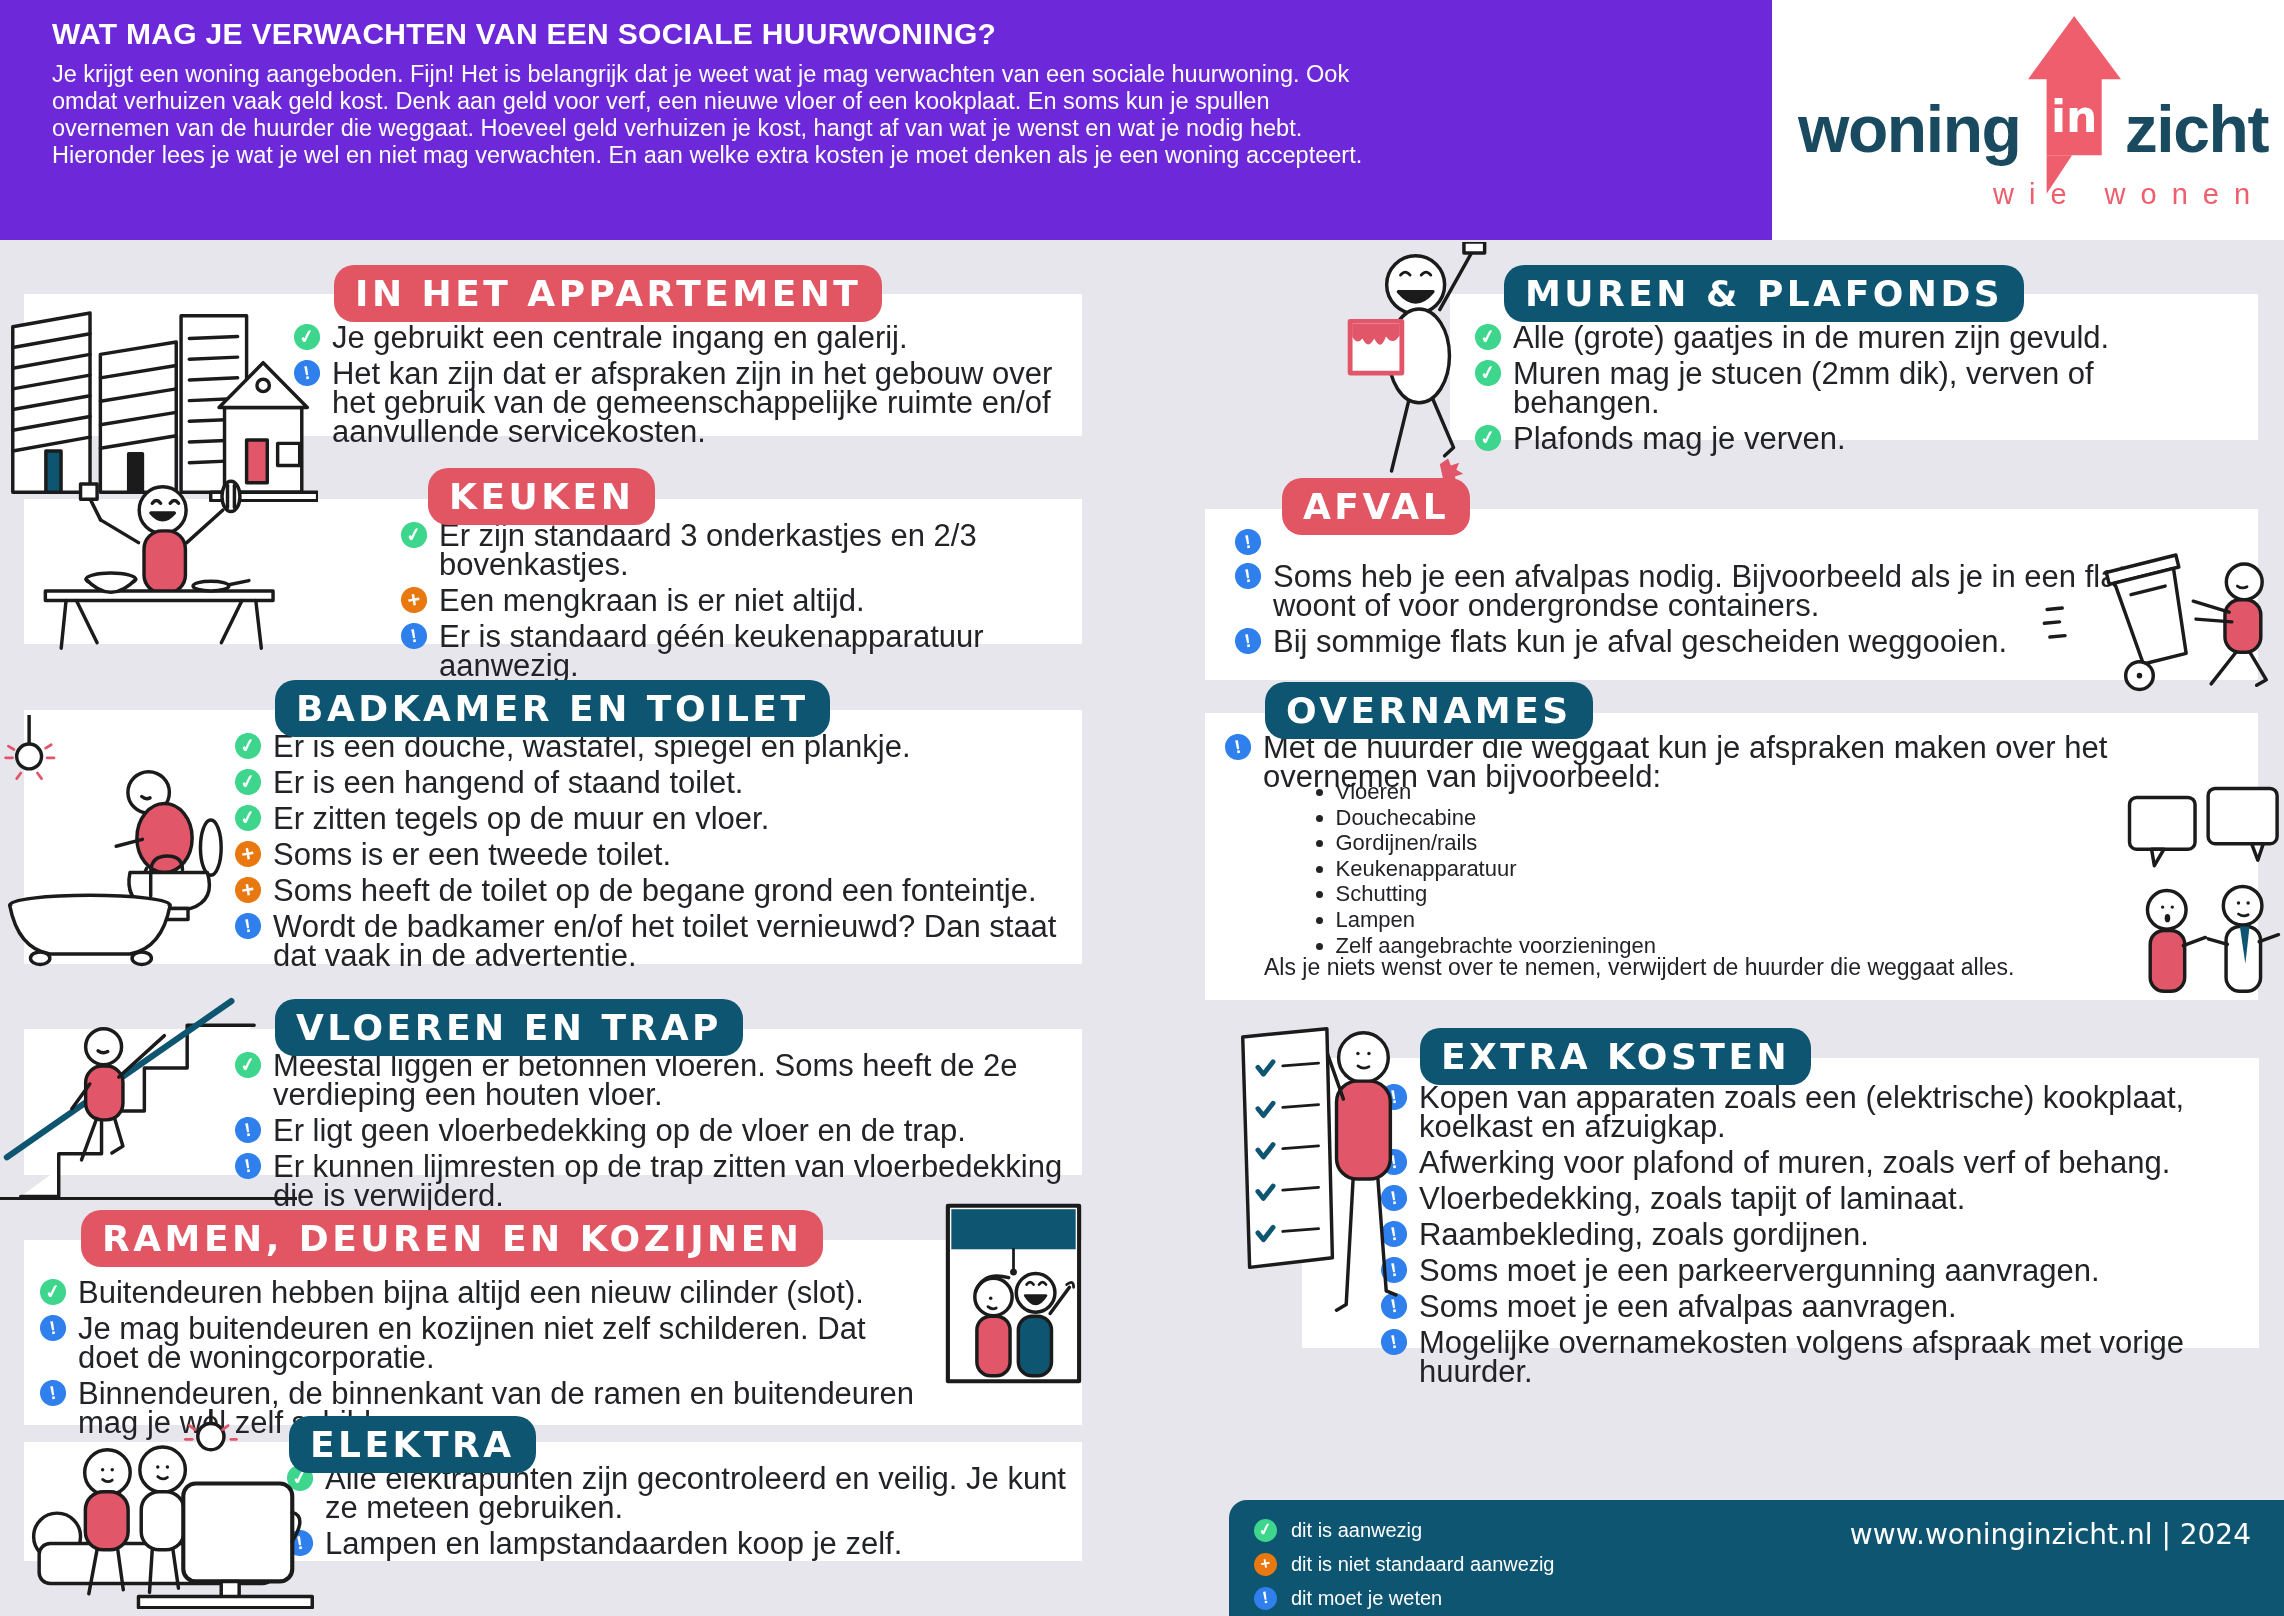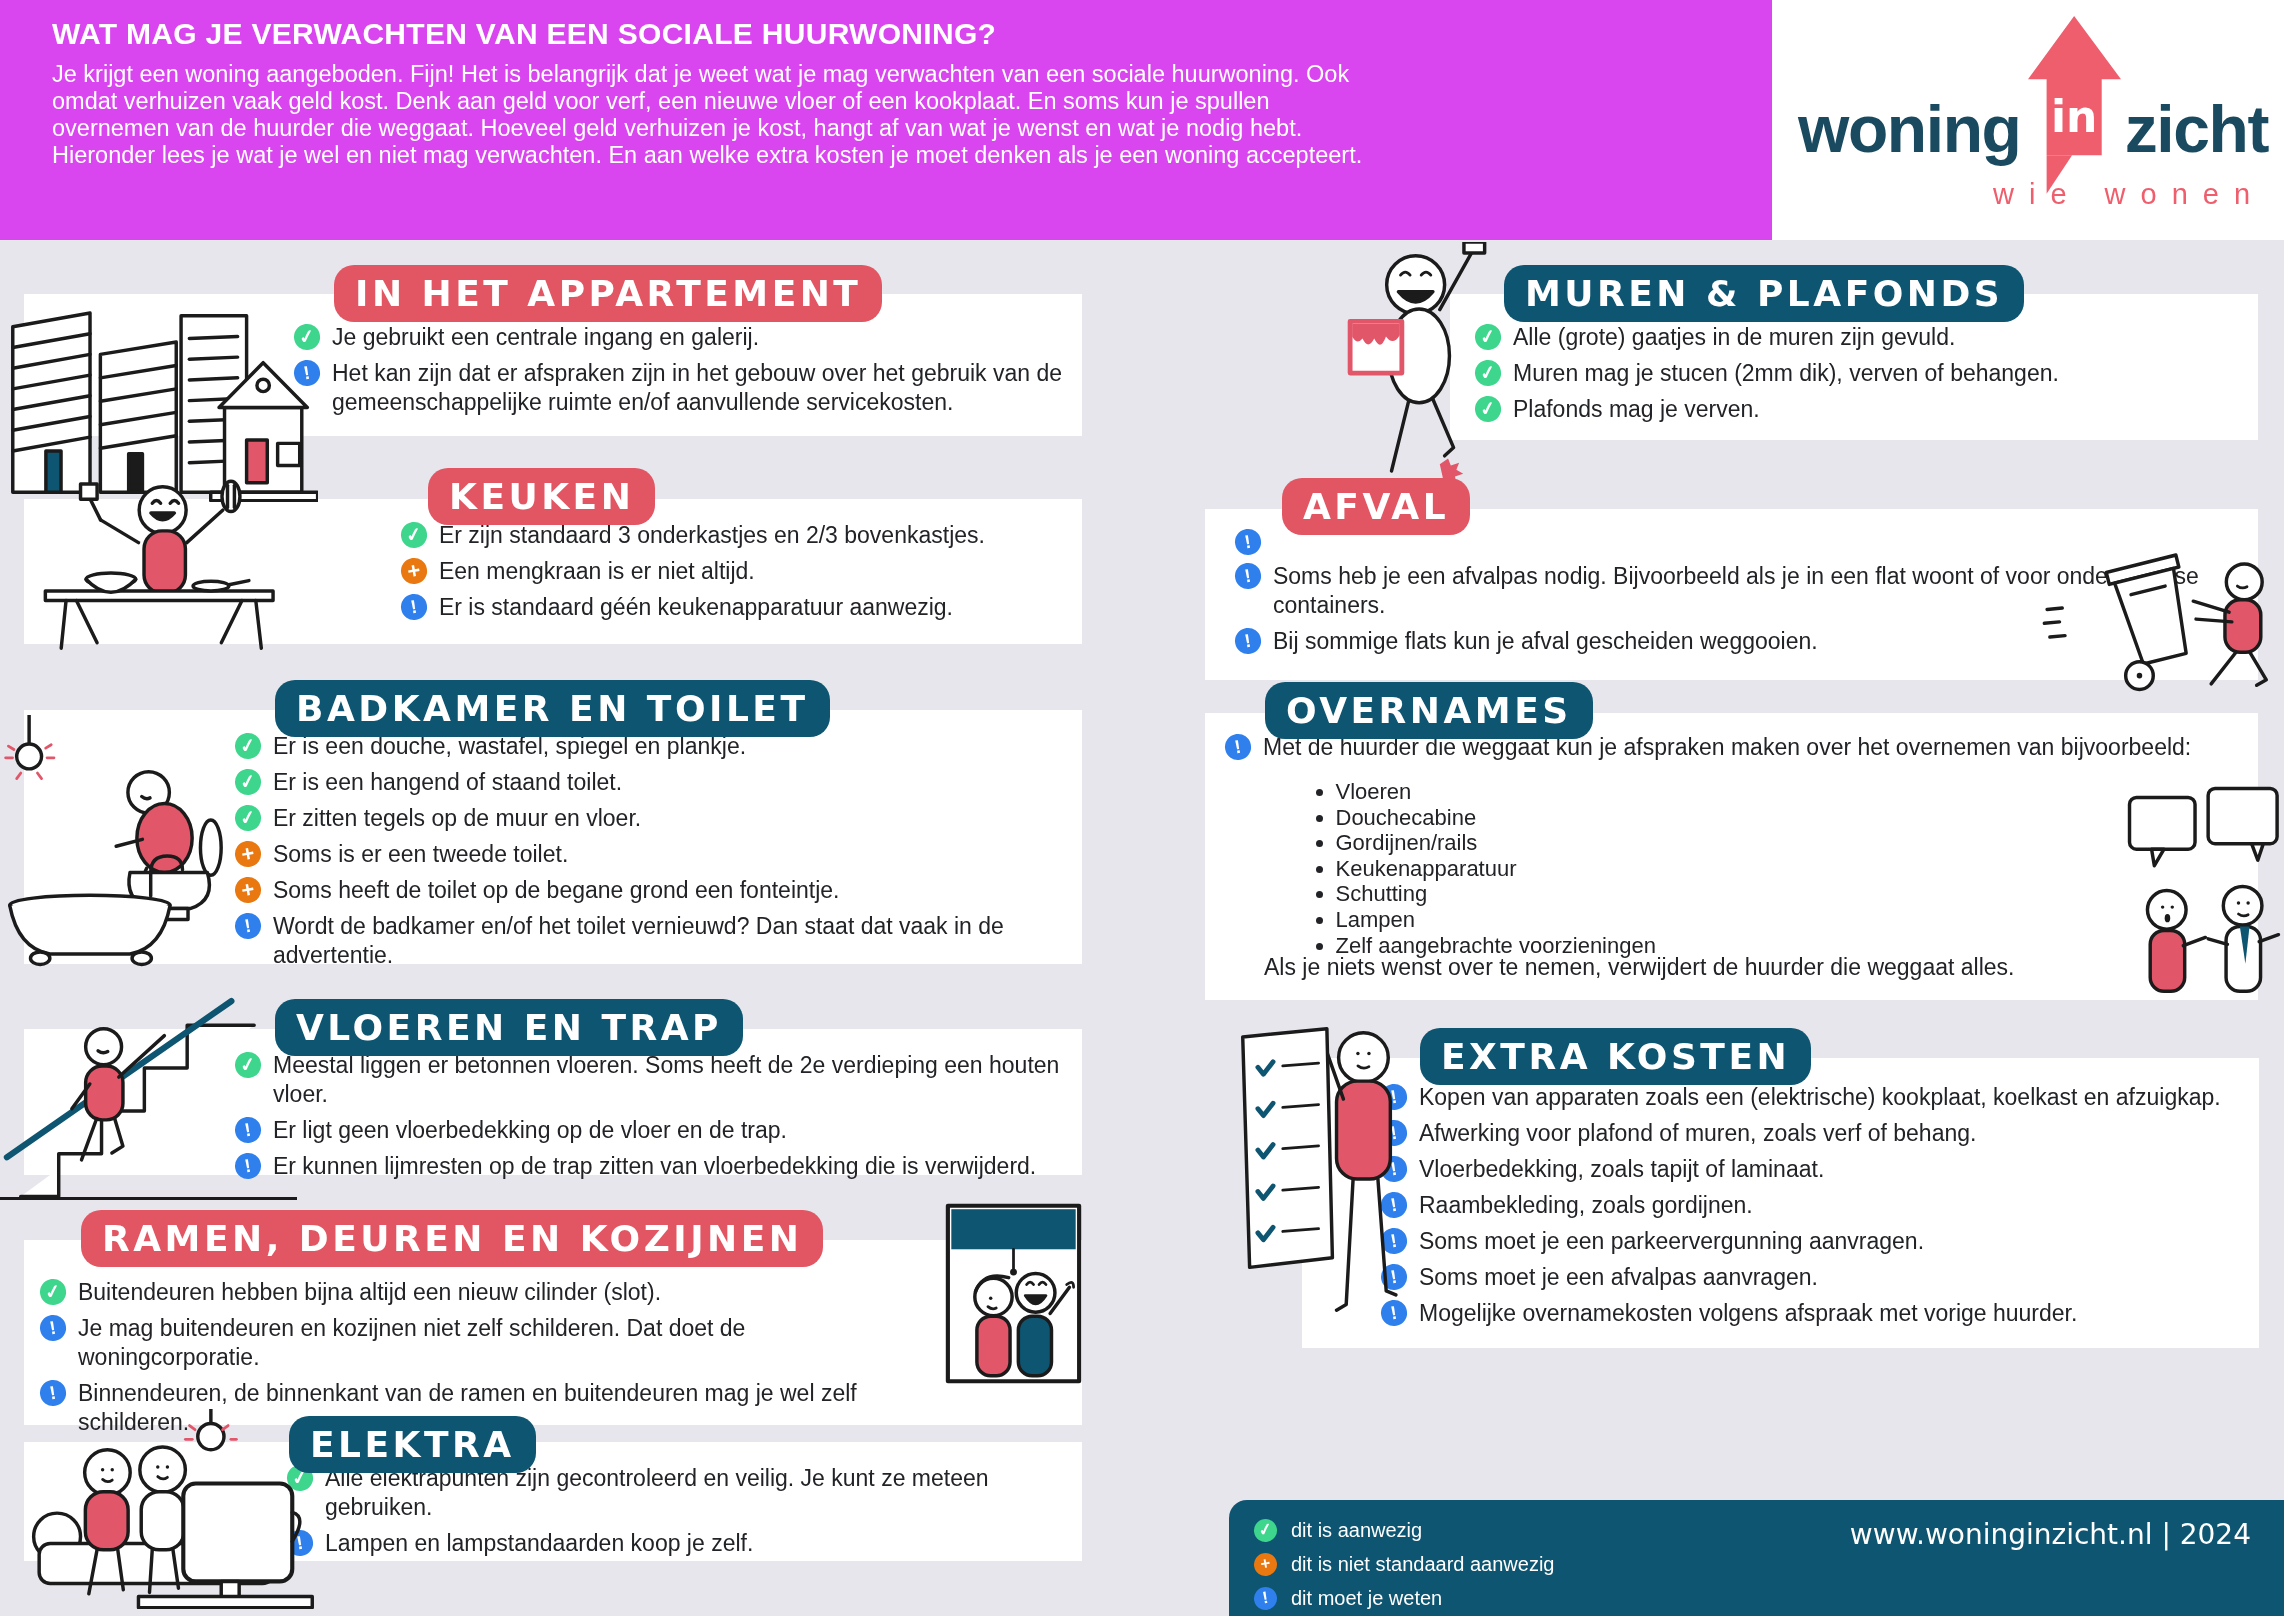--- a/index.html
+++ b/index.html
@@ -1,19 +1,19 @@
 <!DOCTYPE html>
 <html style="font-size:11px"><head>
 <meta charset="utf-8">
 <style>
   html,body{margin:0;padding:0;background:#cfd0d8;}
   .canvas{position:relative;width:2284px;height:1616px;background:#e7e6ec;
           font-family:"Liberation Sans",sans-serif;color:#222327;overflow:hidden;}
   
-  .header{position:absolute;left:0;top:0;width:1772px;height:240px;background:#d946ef;}
+  .header{position:absolute;left:0;top:0;width:1772px;height:240px;background:#6d28d9;}
   .header h1{position:absolute;left:52px;top:16.6px;margin:0;color:#fff;font-size:30px;
              letter-spacing:0.3px;font-weight:bold;}
   .intro{position:absolute;left:52px;top:61px;color:#fff;font-size:23.5px;line-height:27px;font-weight:400;}
   .logo-box{position:absolute;left:1772px;top:0;width:512px;height:240px;background:#fff;}
   .logo-row{position:absolute;left:26px;top:61px;display:flex;align-items:center;}
   .logo-word{font-size:66px;font-weight:bold;color:#1a4a5f;letter-spacing:-1.4px;line-height:1;}
   .logo-house{margin:-48px 4.1px 0 7px;}
   .logo-tag{position:absolute;left:221px;top:178px;color:#ee5e6d;font-size:29px;letter-spacing:15px;white-space:nowrap;}
   
   .panel{position:absolute;background:#ffffff;}
@@ -24,21 +24,21 @@
   .badge.teal{background:#0d5570;}
   
   .list{position:absolute;z-index:2;list-style:none;margin:0;padding:0;}
   .row{display:flex;align-items:flex-start;margin-bottom:7px;}
   .ico{flex:0 0 auto;width:25.6px;height:25.6px;border-radius:50%;margin:1.4px 12.4px 0 0;
        display:flex;align-items:center;justify-content:center;color:#fff;font-weight:bold;
        font-size:18.6px;line-height:1;transform:rotate(-10deg);}
   .ico.check{background:#3ed68d;}
   .ico.plus{background:#e8780f;font-size:22px;}
   .ico.info{background:#2f80ed;}
-  .txt{font-size:23px;line-height:29px;}
+  .txt{font-size:31px;line-height:29px;}
   .bullets{position:absolute;z-index:2;margin:0;padding:0 0 0 23.5px;font-size:22px;line-height:25.6px;}
   .note{position:absolute;z-index:2;font-size:23px;}
   
   .footer{position:absolute;left:1229px;top:1500px;width:1055px;height:116px;background:#0d5570;
           border-top-left-radius:18px;}
   .legend{position:absolute;left:1254px;top:1518px;}
   .legend .row{margin-bottom:9px;}
   .legend .ico{width:23px;height:23px;font-size:16.6px;margin-right:14px;}
   .legend .txt{color:#fff;font-size:20px;line-height:25px;}
   .site{position:absolute;right:33px;top:1518px;color:#fff;font-size:28px;

